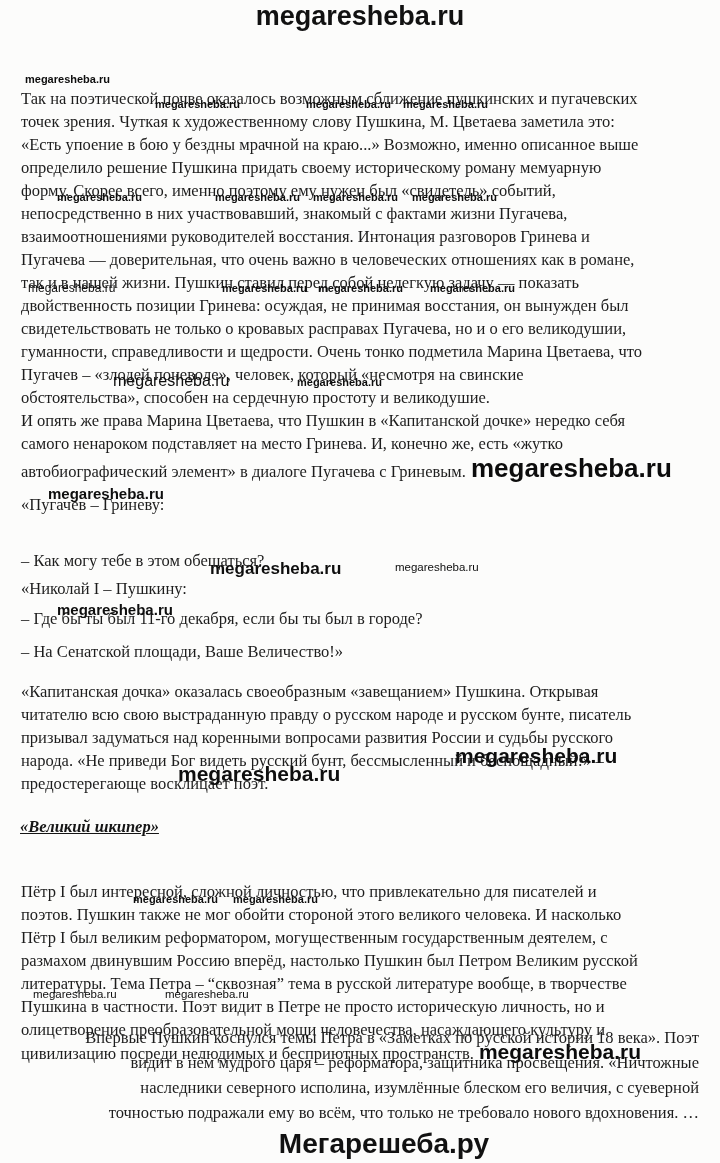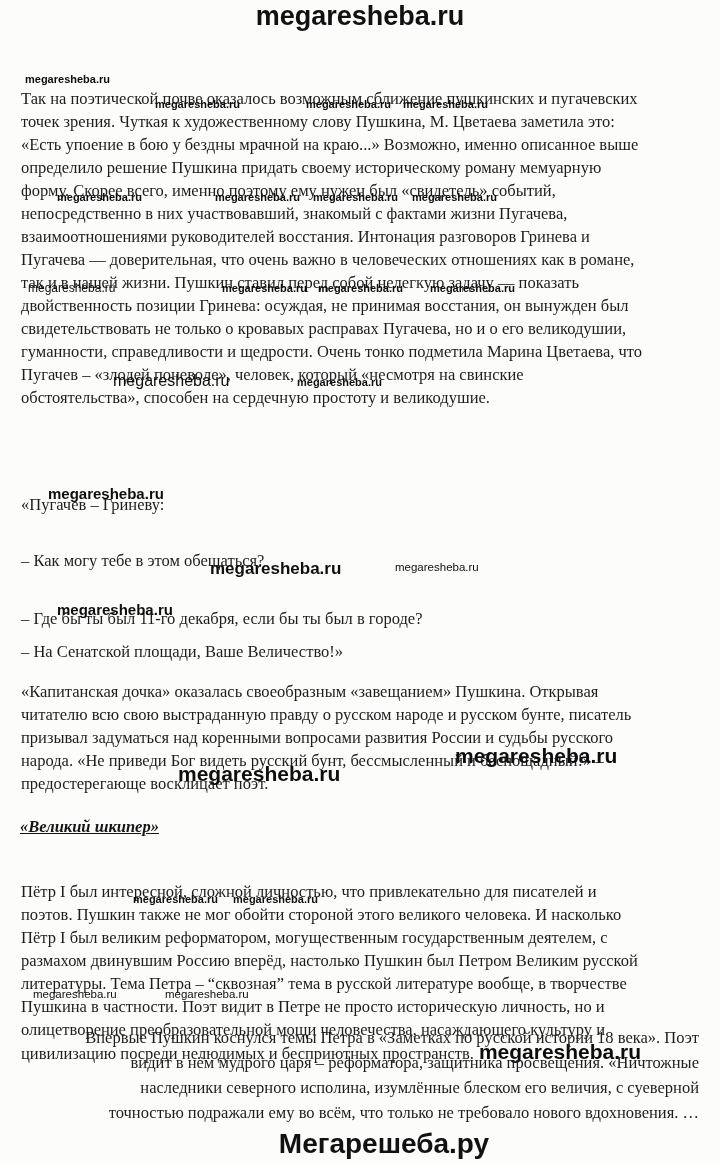--- a/index.html
+++ b/index.html
@@ -82,30 +82,38 @@
 взаимоотношениями руководителей восстания. Интонация разговоров Гринева и
 Пугачева — доверительная, что очень важно в человеческих отношениях как в романе,
 так и в нашей жизни. Пушкин ставил перед собой нелегкую задачу — показать
 двойственность позиции Гринева: осуждая, не принимая восстания, он вынужден был
 свидетельствовать не только о кровавых расправах Пугачева, но и о его великодушии,
 гуманности, справедливости и щедрости. Очень тонко подметила Марина Цветаева, что
 Пугачев – «злодей поневоле», человек, который «несмотря на свинские
 обстоятельства», способен на сердечную простоту и великодушие.</span>
   </div>
 
+  <div class="para" style="top:386px">
+    <span class="txt">И опять же права Марина Цветаева, что Пушкин в «Капитанской дочке» нередко себя
+самого ненароком подставляет на место Гринева. И, конечно же, есть «жутко
+автобиографический элемент» в диалоге Пугачева с Гриневым.</span><b class="wm-inline wm-inline-xl">megaresheba.ru</b>
+  </div>
 
   <div class="para" style="top:470px">
     <span class="txt">«Пугачев – Гриневу:</span>
   </div>
 
 
   <div class="para" style="top:526px">
     <span class="txt">– Как могу тебе в этом обещаться?</span>
   </div>
 
+  <div class="para" style="top:554px">
+    <span class="txt">«Николай I – Пушкину:</span>
+  </div>
 
   <div class="para" style="top:584px">
     <span class="txt">– Где бы ты был 11-го декабря, если бы ты был в городе?</span>
   </div>
 
   <div class="para" style="top:617px">
     <span class="txt">– На Сенатской площади, Ваше Величество!»</span>
   </div>
 
   <div class="para" style="top:657px">

